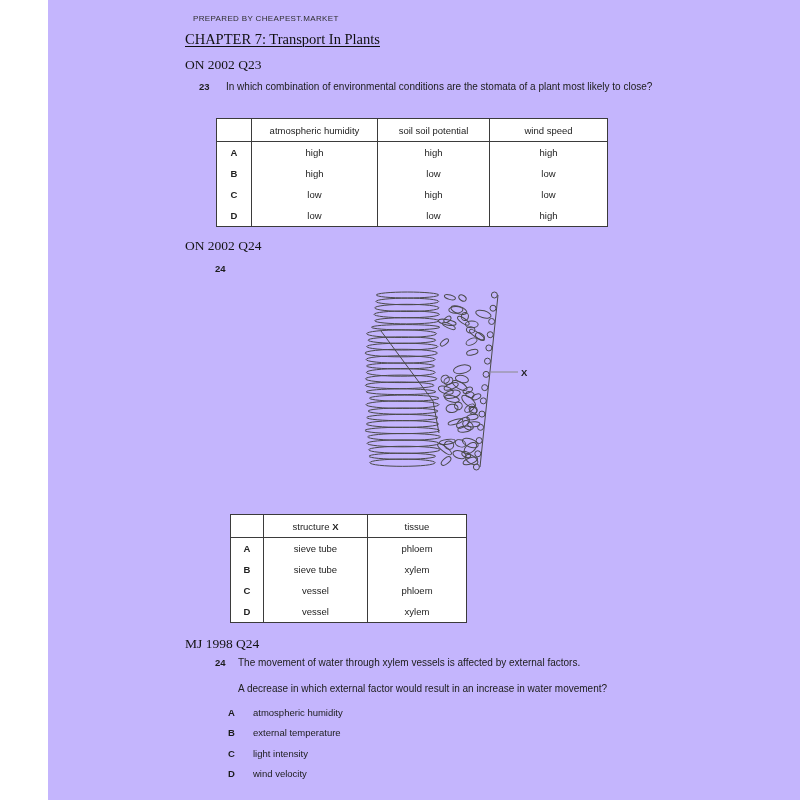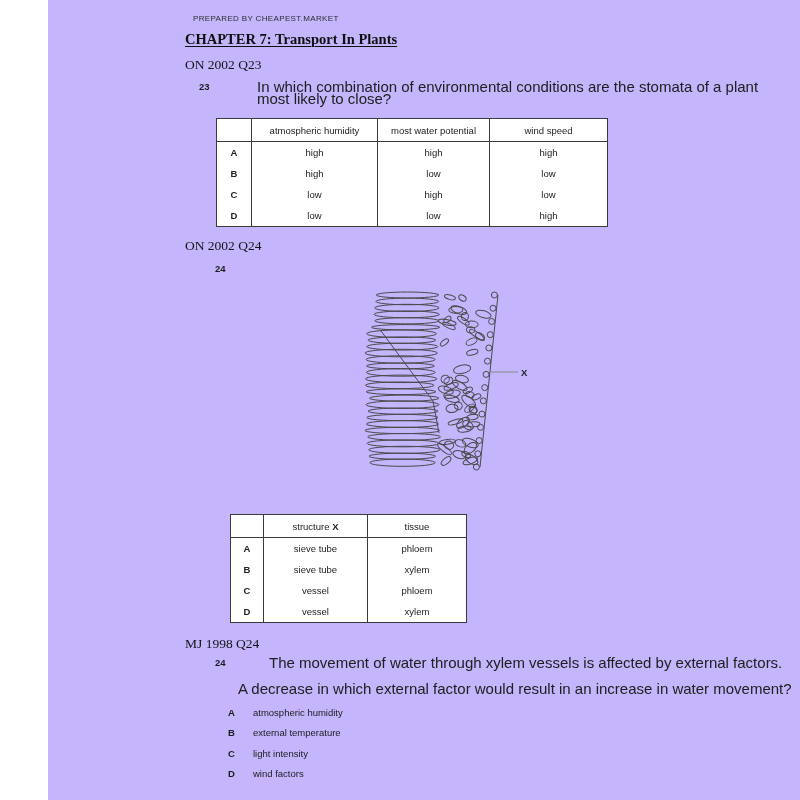--- a/index.html
+++ b/index.html
@@ -1,25 +1,25 @@
 <!DOCTYPE html>
 <html><head>
 <meta charset="utf-8">
 <style>
   html,body{margin:0;padding:0;background:#fff;}
   .page{position:relative;width:800px;height:800px;background:#c4b5fd;overflow:hidden;
         font-family:"Liberation Sans",sans-serif;color:#1c1c1c;margin-left:48px;}
   .abs{position:absolute;}
   .prepared{font-size:8px;letter-spacing:.35px;color:#2e2e2e;}
-  .chapter{font-family:"Liberation Serif",serif;font-size:14.5px;font-weight:bold;color:#101010;
+  .chapter{font-family:"Liberation Serif",serif;font-size:14.5px;font-weight:normal;color:#101010;
            text-decoration:underline;text-underline-offset:2px;text-decoration-thickness:1.4px;}
   .src{font-family:"Liberation Serif",serif;font-size:13.5px;color:#141414;}
-  .qrow{display:flex;font-size:9.5px;line-height:12px;gap:31px;}
+  .qrow{display:flex;font-size:9.5px;line-height:12px;}
   .num{font-weight:bold;flex:0 0 auto;}
-  .qtext{font-size:15px;line-height:12px;color:#202020;}
+  .qtext{font-size:10px;line-height:12px;color:#202020;}
   table.tbl{border-collapse:collapse;border:1.2px solid #3b3b3b;font-size:9.5px;color:#222;
             table-layout:fixed;background:#fff;}
   .tbl th,.tbl td{border-left:1px solid #3b3b3b;border-right:1px solid #3b3b3b;
                   text-align:center;font-weight:normal;padding:0 4px;vertical-align:middle;}
   .tbl thead th{border-bottom:1px solid #3b3b3b;height:22px;}
   .tbl tbody td{height:21px;}
   .tbl .lab{font-weight:bold;}
   .opt{display:flex;height:20.4px;font-size:9.5px;align-items:flex-start;}
   .opt-letter{width:25px;font-weight:bold;flex:0 0 auto;}
   b{font-weight:bold;}
@@ -39,21 +39,21 @@
   <div class="abs qrow" style="left:151px;top:81px;width:560px">
     <span class="num" style="width:27px">23</span>
     <span class="qtext">In which combination of environmental conditions are the stomata of a plant most likely to close?</span>
   </div>
 
   <table class="abs tbl" style="left:168px;top:118px">
     <thead>
       <tr>
         <th class="lab" style="width:26px"></th>
         <th style="width:117px">atmospheric humidity</th>
-        <th style="width:103px">most water potential</th>
+        <th style="width:103px">soil soil potential</th>
         <th style="width:109px">wind speed</th>
       </tr>
     </thead>
     <tbody>
       <tr>
         <td class="lab">A</td>
         <td>high</td>
         <td>high</td>
         <td>high</td>
       </tr>
@@ -237,17 +237,17 @@
     <div class="opt">
       <span class="opt-letter">B</span>
       <span>external temperature</span>
     </div>
     <div class="opt">
       <span class="opt-letter">C</span>
       <span>light intensity</span>
     </div>
     <div class="opt">
       <span class="opt-letter">D</span>
-      <span>wind factors</span>
+      <span>wind velocity</span>
     </div>
   </div>
 
 </div>
 
 </body></html>

